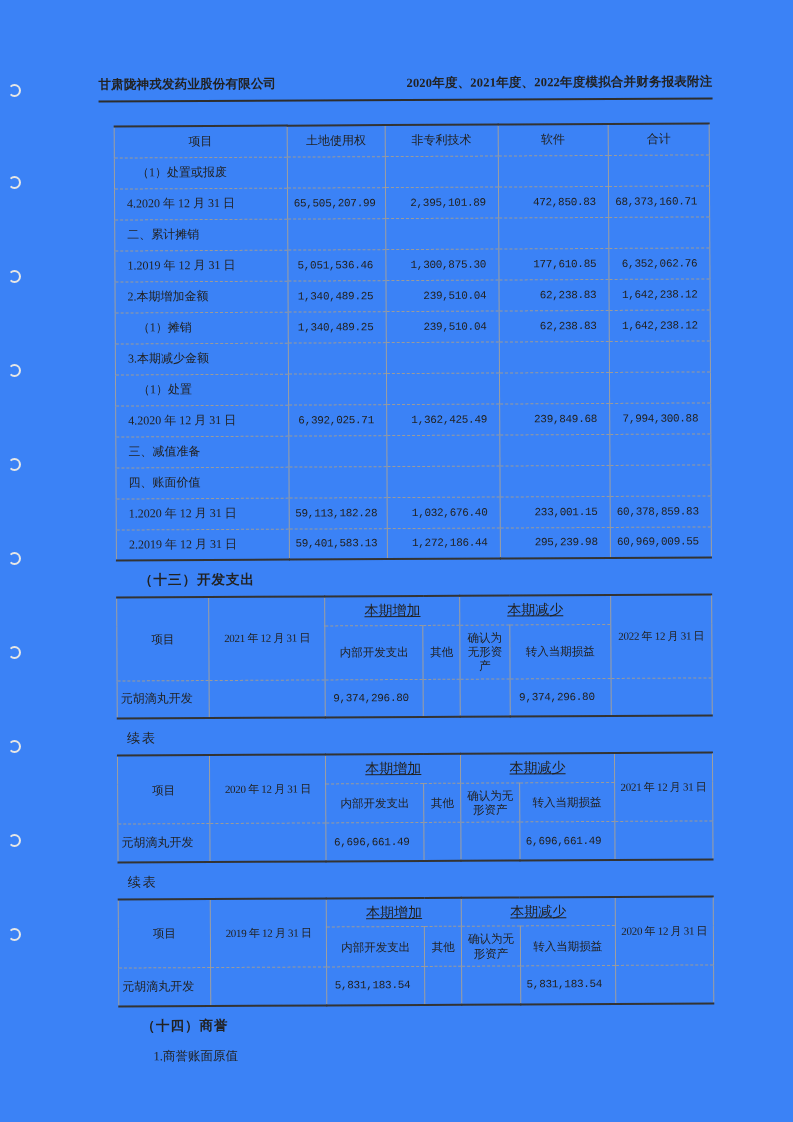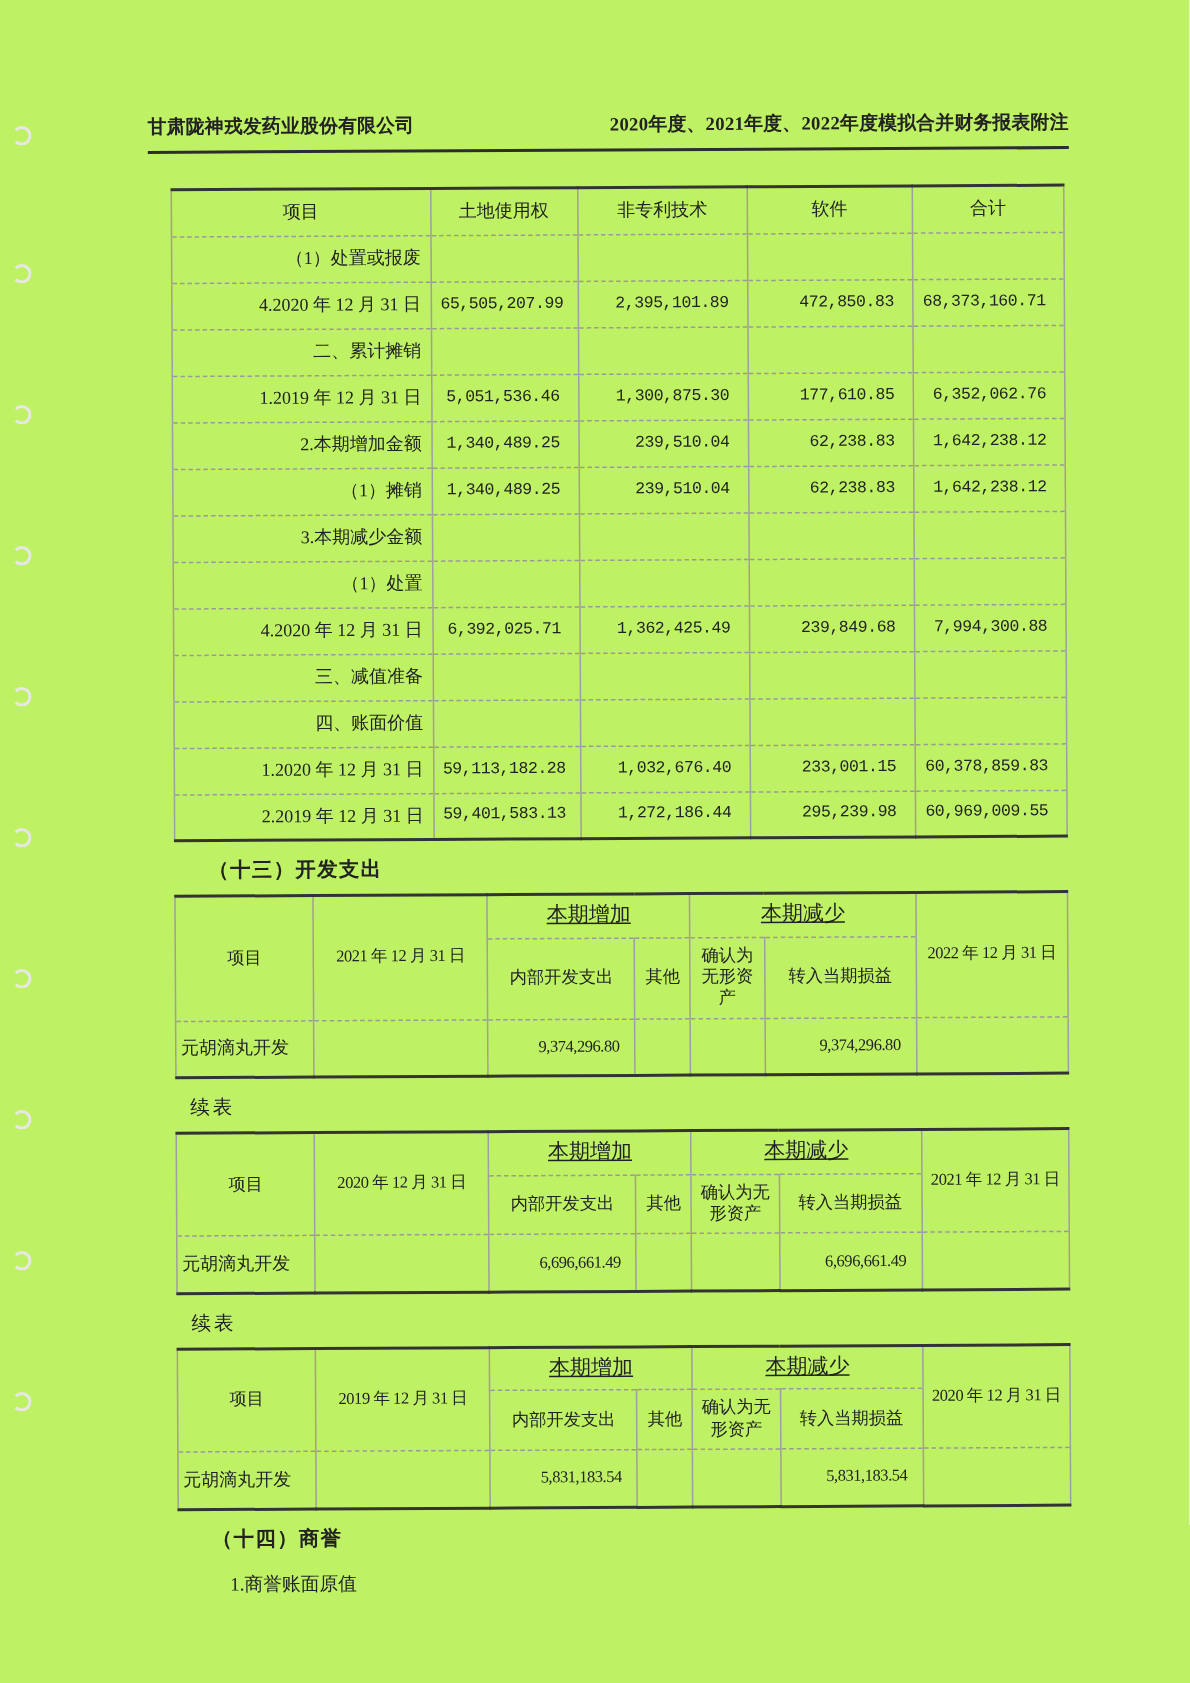--- a/index.html
+++ b/index.html
@@ -4,21 +4,21 @@
 <style>
   * { margin: 0; padding: 0; box-sizing: border-box; }
   html, body { background: #ffffff; }
   body { font-family: "Liberation Serif", serif; color: #222; }
 
   .page {
     position: relative;
     width: 793px;
     height: 1122px;
     margin: 0 auto;
-    background: #bef264;
+    background: #3b82f6;
     overflow: hidden;
   }
 
   
   .ring {
     position: absolute;
     left: 8px;
     width: 13px;
     height: 13px;
     border: 2px solid #e7e7e5;
@@ -55,21 +55,21 @@
     border-top: 1px dashed #9a9a9a;
     border-bottom: 1px dashed #9a9a9a;
     font-size: 12px;
     font-weight: normal;
     height: 31px;
     padding: 2px 6px;
     overflow: hidden;
     white-space: nowrap;
   }
   .main th { text-align: center; }
-  td.label { text-align: right; padding-left: 12px; }
+  td.label { text-align: left; padding-left: 12px; }
   td.label.indent { padding-left: 22px; }
   td.num {
     text-align: right;
     padding-right: 12px;
     font-family: "Liberation Mono", monospace;
     font-size: 11px;
     letter-spacing: -0.3px;
   }
 
   .sec-title {
@@ -94,23 +94,23 @@
     font-weight: normal;
     text-align: center;
     padding: 5px 3px;
     overflow: hidden;
   }
   .dev th { font-size: 11.5px; line-height: 1.25; }
   .dev th.group { font-size: 14px; height: 26px; text-decoration: underline; }
   .dev th.datecell { font-size: 11px; white-space: nowrap; letter-spacing: -0.3px; }
   .dev td { height: 38px; font-size: 12px; }
   .dev td.num {
-    text-align: right;
+    text-align: center;
     padding-right: 10px;
-    font-family: Liberation Serif, serif;
+    font-family: Liberation Mono, monospace;
     font-size: 11px;
     letter-spacing: -0.3px;
   }
   .dev td.label { text-align: left; white-space: nowrap; }
 
   .sub-item { margin: 13px 0 0 50px; font-size: 12.5px; }
 
   .footer {
     position: absolute;
     left: 0;

